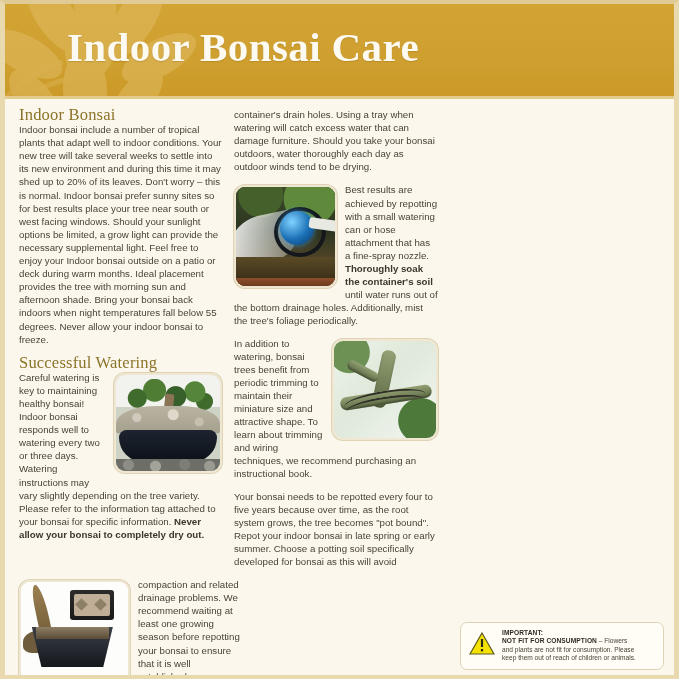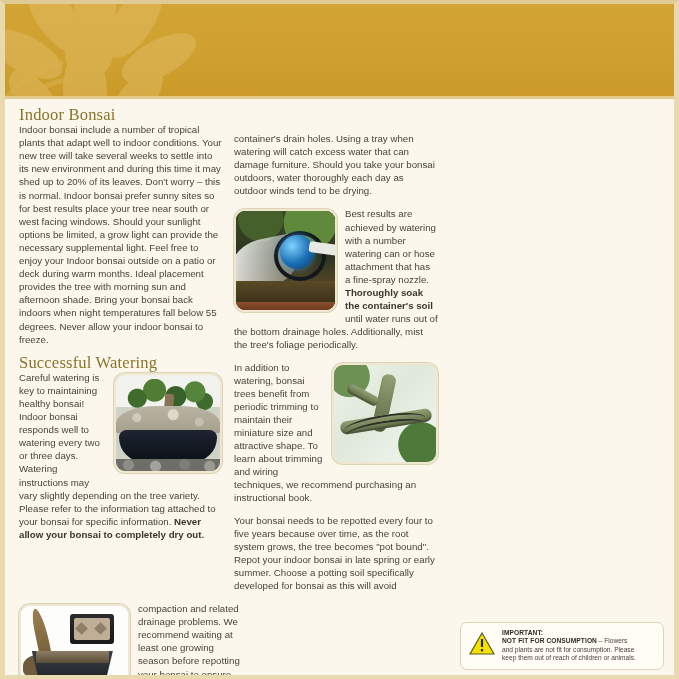--- a/index.html
+++ b/index.html
@@ -39,21 +39,21 @@
   .cols{
     position:absolute;left:0;top:95px;right:0;bottom:0;
     padding:9px 12px 8px 14px;
     box-sizing:border-box;
   }
   .col{
     float:left;
     font-size:9.7px;line-height:13.1px;color:#4a4337;
   }
   .col1{width:203px;margin-right:12px;}
-  .col2{width:204px;margin-right:12px;margin-top:24px;}
+  .col2{width:204px;margin-right:12px;}
   .col3{width:222px;}
   h2{
     margin:0 0 2px 0;
     font-family:"Liberation Serif", serif;
     font-weight:400;font-size:16.5px;color:#8b7429;letter-spacing:.2px;
   }
   h2.tight{margin-top:0;}
   p{margin:0 0 10px 0;}
   p.nogap{margin-bottom:0;}
   b{font-weight:700;color:#3c362c;}
@@ -189,20 +189,21 @@
         <ellipse cx="160" cy="140" rx="17" ry="36" transform="rotate(38 160 140)"></ellipse>
         <ellipse cx="58" cy="142" rx="17" ry="36" transform="rotate(-38 58 142)"></ellipse>
         <circle cx="112" cy="96" r="24"></circle>
       </g>
       <g fill="none" stroke="#e2bf6a" stroke-width="5" opacity="0.6">
         <path d="M4 196 C26 150 54 128 96 120"></path>
         <path d="M0 178 C26 138 48 116 86 104"></path>
         <path d="M12 200 C36 166 62 146 100 138"></path>
       </g>
     </svg>
+    <h1>Indoor Bonsai Care</h1>
   </div>
 
   <div class="cols clearfix">
 
     <div class="col col1">
       <h2 class="tight">Indoor Bonsai</h2>
       <p>Indoor bonsai include a number of tropical plants that adapt well to indoor conditions. Your new tree will take several weeks to settle into its new environment and during this time it may shed up to 20% of its leaves. Don't worry – this is normal. Indoor bonsai prefer sunny sites so for best results place your tree near south or west facing windows. Should your sunlight options be limited, a grow light can provide the necessary supplemental light. Feel free to enjoy your Indoor bonsai outside on a patio or deck during warm months. Ideal placement provides the tree with morning sun and afternoon shade. Bring your bonsai back indoors when night temperatures fall below 55 degrees. Never allow your indoor bonsai to freeze.</p>
 
       <h2>Successful Watering</h2>
       <div class="photo ph-right p-pot">
@@ -222,21 +223,21 @@
 
       <div class="photo ph-left p-hose">
         <div class="bg"></div>
           <div class="spray"></div>
           <div class="ring"></div>
         <div class="nozzle"></div>
           <div class="hose"></div>
           <div class="soil"></div>
           <div class="rim"></div>
       </div>
-      <p class="nogap"><span>Best results are achieved by watering with a number watering can or hose attachment that has a fine-spray nozzle. </span><b>Thoroughly soak the container's soil</b><span> until water runs out of the bottom drainage holes. Additionally, mist the tree's foliage periodically.</span></p>
+      <p class="nogap"><span>Best results are achieved by repotting with a small watering can or hose attachment that has a fine-spray nozzle. </span><b>Thoroughly soak the container's soil</b><span> until water runs out of the bottom drainage holes. Additionally, mist the tree's foliage periodically.</span></p>
       <div class="clearfix"></div>
       <div class="spacer"></div>
 
       <div class="photo ph-right p-wire">
         <div class="bg"></div>
         <div class="br b2"></div>
           <div class="br b3"></div>
           <div class="br b1"></div>
         <div class="w w1"></div>
           <div class="w w2"></div>

